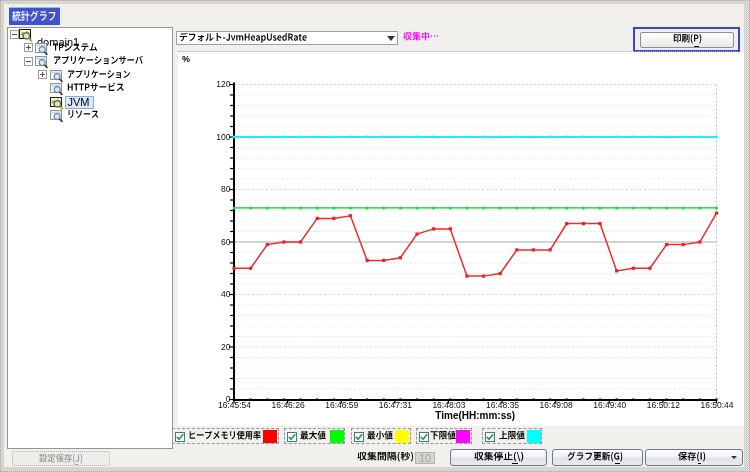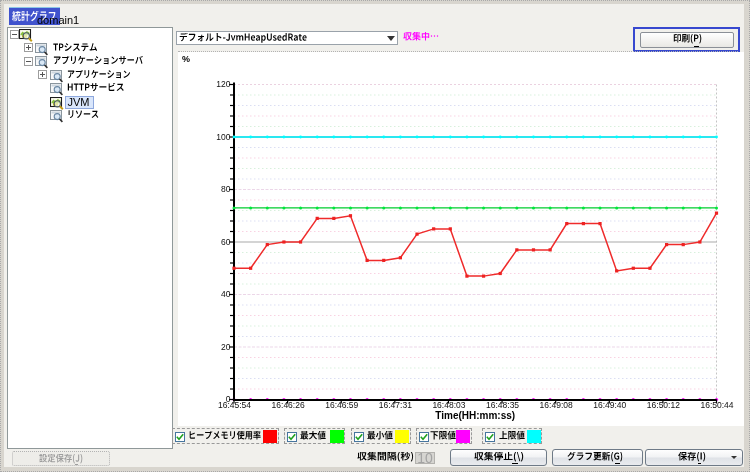--- a/index.html
+++ b/index.html
@@ -17,41 +17,41 @@
 .arrow{position:absolute;width:0;height:0;border-left:4px solid transparent;border-right:4px solid transparent;border-top:5px solid #333}
 .btn{position:absolute;border:1px solid #6e7a87;border-radius:3px;background:linear-gradient(180deg,#fefefe 0%,#f1f2f4 48%,#dfe2e7 52%,#e9ebee 100%)}
 .btnp{position:absolute;border:1px solid #8b9097;border-radius:2px;background:linear-gradient(180deg,#ffffff,#e9e8e4)}
 .focus{position:absolute;border:2px solid #3748cf}
 .disbtn{position:absolute;left:12px;top:451px;width:98px;height:15px;background:#eeede9;border:1px dotted #b3b3b3;border-radius:2px}
 .legbox{position:absolute;top:427.5px;height:16.5px;border:1px dashed #999}
 .cb{position:absolute;top:431.5px;width:10px;height:10px;background:#fff;border:1px solid #47759e}
 .sw{position:absolute;top:429.9px;width:14.2px;height:13.6px}
 .ul{position:absolute;height:1px;background:#000}
 .divider{position:absolute;left:178px;top:51px;width:560px;border-top:1px dotted #b2b2b2}
-.tfield{position:absolute;left:415px;top:451.5px;width:20px;height:12px;background:#d6d5d1;border:1px solid #b3b2ae;font-size:14px;color:#a3a3a3;text-align:center;line-height:10px}
+.tfield{position:absolute;left:415px;top:451.5px;width:20px;height:12px;background:#d6d5d1;border:1px solid #b3b2ae;font-size:11px;color:#a3a3a3;text-align:center;line-height:10px}
 </style></head><body>
 <div class="frame"></div>
 <div class="content"></div>
 
 <div class="tab"></div>
 <svg style="position:absolute;left:12.2px;top:11.3px" width="46" height="15" viewBox="0 0 46 15">
     <path d="M5.5 -0.5H6.4V1.3H5.5ZM4.9 1.6 6 1.9Q5.8 2.4 5.7 2.8Q5.5 3.3 5.3 3.7Q5.2 4.1 5.1 4.4L4.2 4Q4.4 3.7 4.5 3.3Q4.6 2.8 4.8 2.4Q4.9 1.9 4.9 1.6ZM6.5 2.7 7.3 2.2Q7.5 2.6 7.8 3Q8.1 3.5 8.3 4Q8.5 4.4 8.7 4.8L7.8 5.4Q7.7 5 7.5 4.5Q7.3 4.1 7.1 3.6Q6.8 3.1 6.5 2.7ZM3.6 0.8H8.5V2H3.6ZM3.6 3.8Q4.2 3.7 4.8 3.7Q5.5 3.6 6.2 3.6Q7 3.5 7.7 3.4L7.7 4.5Q7 4.6 6.3 4.7Q5.6 4.7 4.9 4.8Q4.3 4.9 3.7 4.9ZM6.3 5.3H7.2V8.7Q7.2 8.9 7.2 9Q7.2 9 7.3 9Q7.4 9 7.4 9Q7.5 9 7.6 9Q7.7 9 7.7 9Q7.8 9 7.8 8.9Q7.9 8.8 7.9 8.5Q7.9 8.2 7.9 7.6Q8 7.7 8.1 7.8Q8.3 7.9 8.4 7.9Q8.6 8 8.7 8.1Q8.7 8.9 8.6 9.3Q8.5 9.8 8.3 10Q8.1 10.1 7.8 10.1Q7.8 10.1 7.7 10.1Q7.6 10.1 7.5 10.1Q7.4 10.1 7.3 10.1Q7.2 10.1 7.2 10.1Q6.8 10.1 6.6 10Q6.4 9.9 6.3 9.5Q6.3 9.2 6.3 8.7ZM1.6 -0.5 2.5 -0.1Q2.3 0.3 2.1 0.8Q1.9 1.2 1.7 1.7Q1.5 2.1 1.4 2.4L0.7 2Q0.9 1.7 1.1 1.2Q1.2 0.8 1.4 0.3Q1.5 -0.1 1.6 -0.5ZM2.7 0.8 3.5 1.3Q3.1 1.9 2.8 2.7Q2.4 3.4 2 4Q1.6 4.7 1.3 5.2L0.7 4.8Q1 4.4 1.2 3.9Q1.5 3.4 1.8 2.9Q2 2.3 2.2 1.8Q2.5 1.3 2.7 0.8ZM0.3 2.1 0.7 1.3Q1 1.5 1.2 1.8Q1.5 2.2 1.7 2.5Q1.9 2.8 2 3.1L1.5 4Q1.4 3.8 1.2 3.4Q1 3.1 0.7 2.7Q0.5 2.4 0.3 2.1ZM2.4 3.5 3 3.2Q3.2 3.6 3.4 4Q3.5 4.5 3.7 4.9Q3.8 5.3 3.8 5.6L3.1 6Q3.1 5.7 3 5.3Q2.9 4.8 2.7 4.4Q2.5 3.9 2.4 3.5ZM0.2 4.5Q0.8 4.5 1.7 4.5Q2.5 4.4 3.4 4.4L3.4 5.4Q2.6 5.5 1.8 5.5Q1 5.6 0.3 5.7ZM2.6 6.4 3.3 6.1Q3.4 6.6 3.6 7.2Q3.8 7.7 3.8 8.2L3.1 8.5Q3 8.1 2.9 7.5Q2.7 6.9 2.6 6.4ZM0.7 6.2 1.5 6.4Q1.4 7.2 1.2 8Q1.1 8.8 0.9 9.3Q0.8 9.3 0.7 9.2Q0.5 9.1 0.4 9Q0.3 8.9 0.2 8.9Q0.4 8.4 0.5 7.6Q0.6 6.9 0.7 6.2ZM1.6 5.1H2.5V10.2H1.6ZM4.6 5.3H5.5Q5.5 6.2 5.4 6.9Q5.4 7.7 5.2 8.3Q5 8.9 4.6 9.4Q4.2 9.9 3.6 10.2Q3.5 10 3.4 9.7Q3.2 9.5 3.1 9.3Q3.6 9 3.9 8.6Q4.2 8.3 4.3 7.8Q4.5 7.3 4.5 6.7Q4.6 6 4.6 5.3Z M12.8 3.3H17.6V4.6H12.8ZM14.7 -0.5H15.7V10.2H14.7ZM9.6 3H12.5V3.9H9.6ZM9.7 -0.2H12.5V0.8H9.7ZM9.6 4.5H12.5V5.5H9.6ZM9.2 1.4H12.8V2.4H9.2ZM10.1 6.1H12.4V9.6H10.1V8.6H11.6V7.1H10.1ZM9.6 6.1H10.4V10.1H9.6Z M24.7 -0.2Q24.8 0 25 0.3Q25.1 0.6 25.2 0.9Q25.3 1.2 25.4 1.4L24.8 1.8Q24.6 1.4 24.4 1Q24.2 0.5 24.1 0.2ZM25.7 -0.7Q25.9 -0.5 26 -0.2Q26.1 0.1 26.3 0.4Q26.4 0.7 26.5 0.9L25.8 1.3Q25.7 0.9 25.5 0.4Q25.3 -0 25.1 -0.3ZM25.5 2.3Q25.4 2.5 25.3 2.7Q25.2 2.9 25.2 3.1Q25.1 3.6 24.9 4.3Q24.6 4.9 24.3 5.6Q24 6.3 23.6 6.9Q23 7.9 22.1 8.7Q21.3 9.5 20 10.2L19.1 9.1Q20 8.7 20.6 8.3Q21.3 7.8 21.8 7.3Q22.3 6.8 22.7 6.2Q23 5.7 23.2 5.2Q23.5 4.6 23.7 4Q23.9 3.4 24 3H20.9L21.3 1.8Q21.4 1.8 21.7 1.8Q21.9 1.8 22.3 1.8Q22.6 1.8 23 1.8Q23.3 1.8 23.5 1.8Q23.8 1.8 23.9 1.8Q24.1 1.8 24.3 1.7Q24.5 1.7 24.6 1.6ZM22.5 0.5Q22.4 0.8 22.2 1.1Q22.1 1.4 22 1.6Q21.7 2.3 21.3 3Q20.9 3.8 20.3 4.5Q19.8 5.2 19.1 5.8L18.2 4.9Q18.8 4.4 19.2 3.9Q19.7 3.4 20 2.9Q20.3 2.4 20.6 2Q20.8 1.5 21 1.1Q21.1 0.9 21.2 0.6Q21.3 0.3 21.3 -0Z M28.7 0.4Q28.9 0.5 29.1 0.5Q29.4 0.5 29.6 0.5Q29.8 0.5 30.1 0.5Q30.5 0.5 30.9 0.5Q31.3 0.5 31.8 0.5Q32.2 0.5 32.5 0.5Q32.9 0.5 33 0.5Q33.2 0.5 33.5 0.5Q33.8 0.5 34 0.4V1.8Q33.8 1.8 33.5 1.8Q33.3 1.8 33 1.8Q32.9 1.8 32.5 1.8Q32.2 1.8 31.8 1.8Q31.3 1.8 30.9 1.8Q30.5 1.8 30.1 1.8Q29.8 1.8 29.6 1.8Q29.4 1.8 29.1 1.8Q28.9 1.8 28.7 1.8ZM34.7 3.7Q34.7 3.8 34.6 3.9Q34.6 4.1 34.5 4.2Q34.3 5 34 5.8Q33.7 6.6 33.2 7.4Q32.5 8.3 31.7 8.9Q30.9 9.5 30 9.8L29.2 8.6Q30.2 8.4 31 7.8Q31.8 7.3 32.3 6.6Q32.7 6.1 32.9 5.6Q33.2 5 33.3 4.5Q33.2 4.5 32.9 4.5Q32.7 4.5 32.3 4.5Q32 4.5 31.6 4.5Q31.2 4.5 30.8 4.5Q30.4 4.5 30 4.5Q29.6 4.5 29.3 4.5Q29 4.5 28.9 4.5Q28.7 4.5 28.4 4.5Q28.2 4.5 27.9 4.5V3.2Q28.2 3.2 28.4 3.2Q28.7 3.2 28.9 3.2Q29 3.2 29.3 3.2Q29.6 3.2 29.9 3.2Q30.3 3.2 30.7 3.2Q31.1 3.2 31.5 3.2Q31.9 3.2 32.3 3.2Q32.7 3.2 33 3.2Q33.2 3.2 33.3 3.2Q33.6 3.2 33.7 3.2Q33.9 3.2 34 3.1Z M43.5 1.5Q43.4 1.7 43.4 1.9Q43.3 2.1 43.3 2.3Q43.2 2.7 43.1 3.3Q43 3.8 42.8 4.4Q42.6 4.9 42.4 5.5Q42.2 6 41.9 6.5Q41.5 7.2 41 7.8Q40.5 8.4 39.8 8.8Q39.2 9.3 38.4 9.7L37.5 8.4Q38.4 8.1 39 7.7Q39.7 7.3 40.1 6.8Q40.6 6.3 41 5.7Q41.3 5.2 41.5 4.6Q41.7 4 41.8 3.4Q42 2.8 42 2.3Q41.9 2.3 41.6 2.3Q41.3 2.3 40.9 2.3Q40.4 2.3 40 2.3Q39.5 2.3 39.1 2.3Q38.6 2.3 38.3 2.3Q38 2.3 37.8 2.3Q37.5 2.3 37.2 2.3Q37 2.3 36.8 2.4V0.9Q36.9 0.9 37.1 0.9Q37.3 0.9 37.5 1Q37.7 1 37.8 1Q37.9 1 38.2 1Q38.5 1 38.8 1Q39.2 1 39.6 1Q40 1 40.4 1Q40.7 1 41.1 1Q41.4 1 41.7 1Q41.9 1 42 1Q42.1 1 42.3 1Q42.5 0.9 42.7 0.9Z" fill="#ffffff"></path>
   </svg>
 <div class="treepanel"></div>
 <div class="exp" style="left:9.5px;top:29.5px">
     <i></i>
   </div>
 <svg class="abs" style="left:19px;top:29px" width="14" height="13" viewBox="0 0 14 13">
     <rect x="0.5" y="0.5" width="11" height="9" fill="#fdfdef" stroke="#1c1c1c" stroke-width="1.1"></rect>
     <path fill="#8bc43e" d="M1.5 5 3.5 2.5 5.5 4 7.8 2 10.4 3.6 10.4 6.2 1.5 6.2 Z"></path>
     <rect x="3" y="6" width="5" height="2.6" fill="#c6c02c"></rect>
     <circle cx="7.3" cy="6.8" r="3.1" fill="#f6f8e2" fill-opacity="0.65" stroke="#4e5a64" stroke-width="1.1"></circle>
     <line x1="9.8" y1="9.3" x2="12.8" y2="12.2" stroke="#c39d14" stroke-width="2"></line>
   </svg>
-<div class="lbl" style="left:37px;top:14px">domain1</div>
+<div class="lbl" style="left:37px;top:36px">domain1</div>
 <div class="exp plus" style="left:23.5px;top:43.0px">
     <i></i>
     <b></b>
   </div>
 <svg class="abs" style="left:35px;top:42.5px" width="14" height="13" viewBox="0 0 14 13">
     <rect x="0.5" y="0.5" width="11" height="9" fill="#f6f7f8" stroke="#8a959d"></rect>
     <rect x="1.5" y="1.5" width="9" height="2" fill="#ccd6de"></rect>
     <circle cx="7.2" cy="6.6" r="3" fill="#d9e8f6" stroke="#6a87a3" stroke-width="1.1"></circle>
     <line x1="9.6" y1="9" x2="12.4" y2="11.9" stroke="#2e2e2e" stroke-width="1.6"></line>
   </svg>

